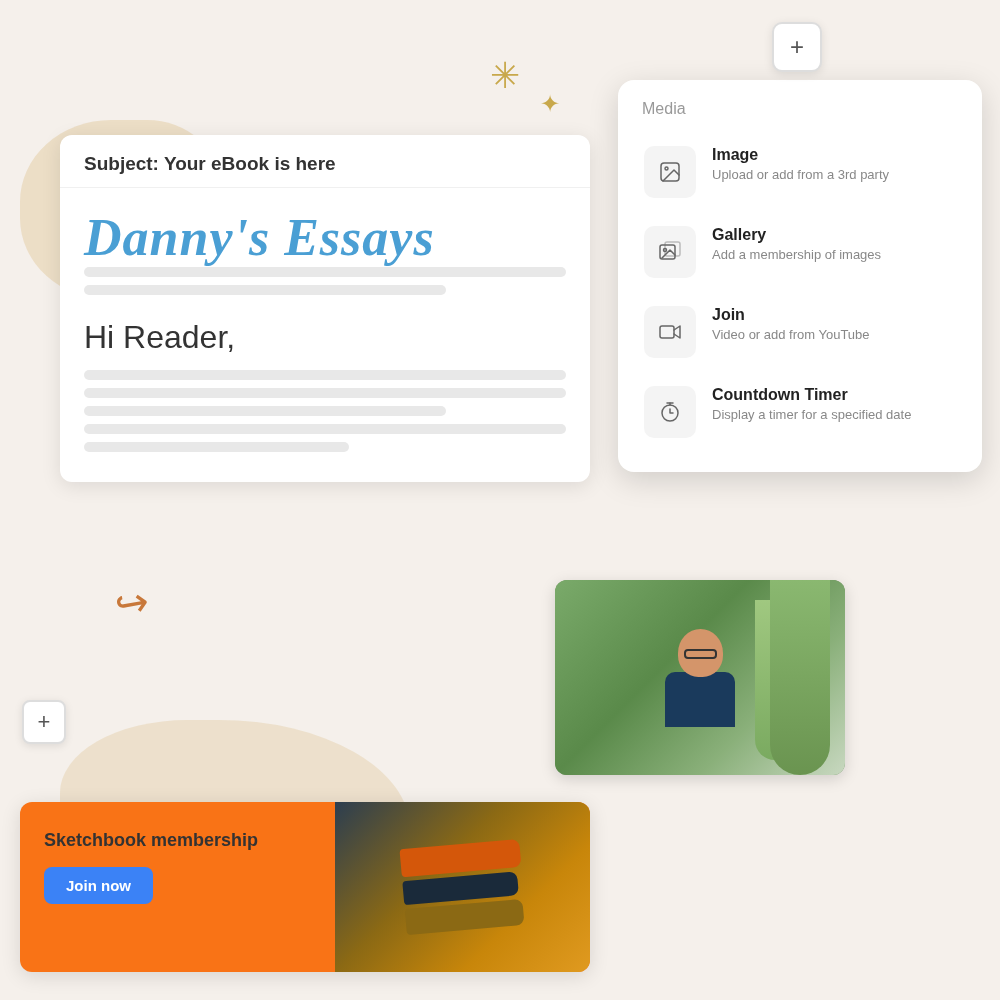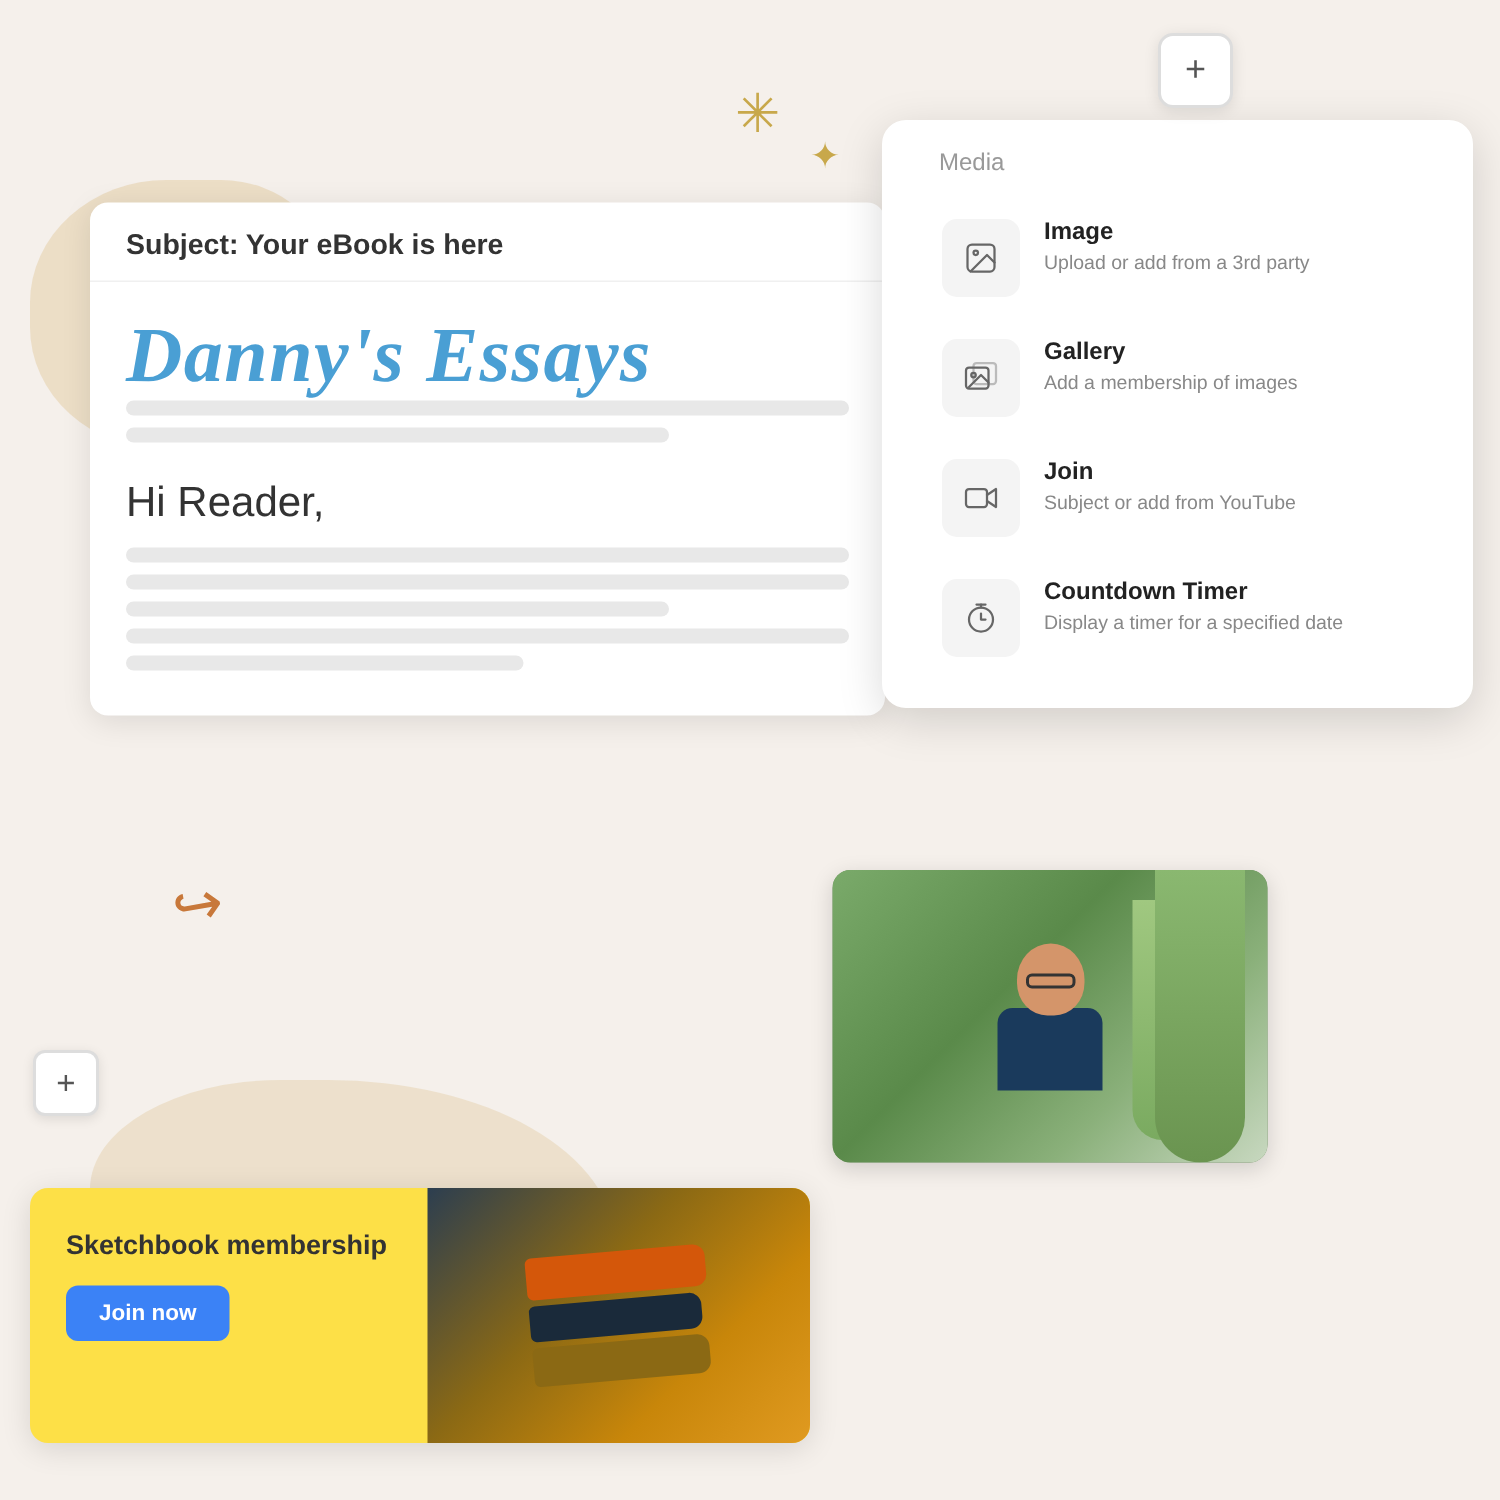--- a/index.html
+++ b/index.html
@@ -84,21 +84,21 @@
       height: 10px;
       background: #e8e8e8;
       border-radius: 5px;
       margin-bottom: 8px;
     }
     .text-line.full { width: 100%; }
     .text-line.med { width: 75%; }
     .text-line.short { width: 55%; }
 
     .hi-reader {
-      font-size: 28px;
+      font-size: 32px;
       font-weight: 500;
       color: #333;
       margin: 24px 0 14px;
     }
 
     .text-lines-group {
       margin-bottom: 10px;
     }
 
     
@@ -199,24 +199,24 @@
       top: 20px;
       width: 40px;
       height: 160px;
       background: linear-gradient(180deg, #a0c880 0%, #7aaa60 100%);
       border-radius: 0 0 20px 20px;
     }
 
     
     .membership-card {
       position: absolute;
-      bottom: 38px;
+      bottom: 28px;
       left: 20px;
-      width: 520px;
-      background: #fde047;
+      width: 570px;
+      background: #f97316;
       border-radius: 12px;
       box-shadow: 0 4px 20px rgba(0,0,0,0.12);
       z-index: 4;
       display: flex;
       overflow: hidden;
     }
     .membership-info {
       padding: 28px 24px;
       flex: 1;
       display: flex;
@@ -264,26 +264,26 @@
     }
     .book-1 { width: 120px; height: 28px; background: #d4570a; }
     .book-2 { width: 115px; height: 24px; background: #1a2a3a; }
     .book-3 { width: 118px; height: 26px; background: #8b6914; }
 
     
     .media-panel {
       position: absolute;
       top: 80px;
       right: 18px;
-      width: 394px;
+      width: 364px;
       background: #fff;
       border-radius: 16px;
       box-shadow: 0 8px 30px rgba(0,0,0,0.15);
       z-index: 10;
-      padding: 20px 30px;
+      padding: 20px 16px;
     }
 
     .media-panel-header {
       font-size: 16px;
       font-weight: 400;
       color: #999;
       margin-bottom: 14px;
       padding: 0 8px;
     }
 
@@ -394,21 +394,21 @@
 
   <div class="media-item">
     <div class="media-icon-box">
       <svg viewBox="0 0 24 24">
         <rect x="2" y="6" width="14" height="12" rx="2"></rect>
         <polyline points="16 10 22 6 22 18 16 14"></polyline>
       </svg>
     </div>
     <div class="media-text">
       <div class="media-item-title">Join</div>
-      <div class="media-item-desc">Subject or add from YouTube</div>
+      <div class="media-item-desc">Video or add from YouTube</div>
     </div>
   </div>
 
   <div class="media-item">
     <div class="media-icon-box">
       <svg viewBox="0 0 24 24">
         <circle cx="12" cy="13" r="8"></circle>
         <polyline points="12 9 12 13 15 13"></polyline>
         <line x1="9" y1="3" x2="15" y2="3"></line>
         <line x1="12" y1="3" x2="12" y2="5"></line>

